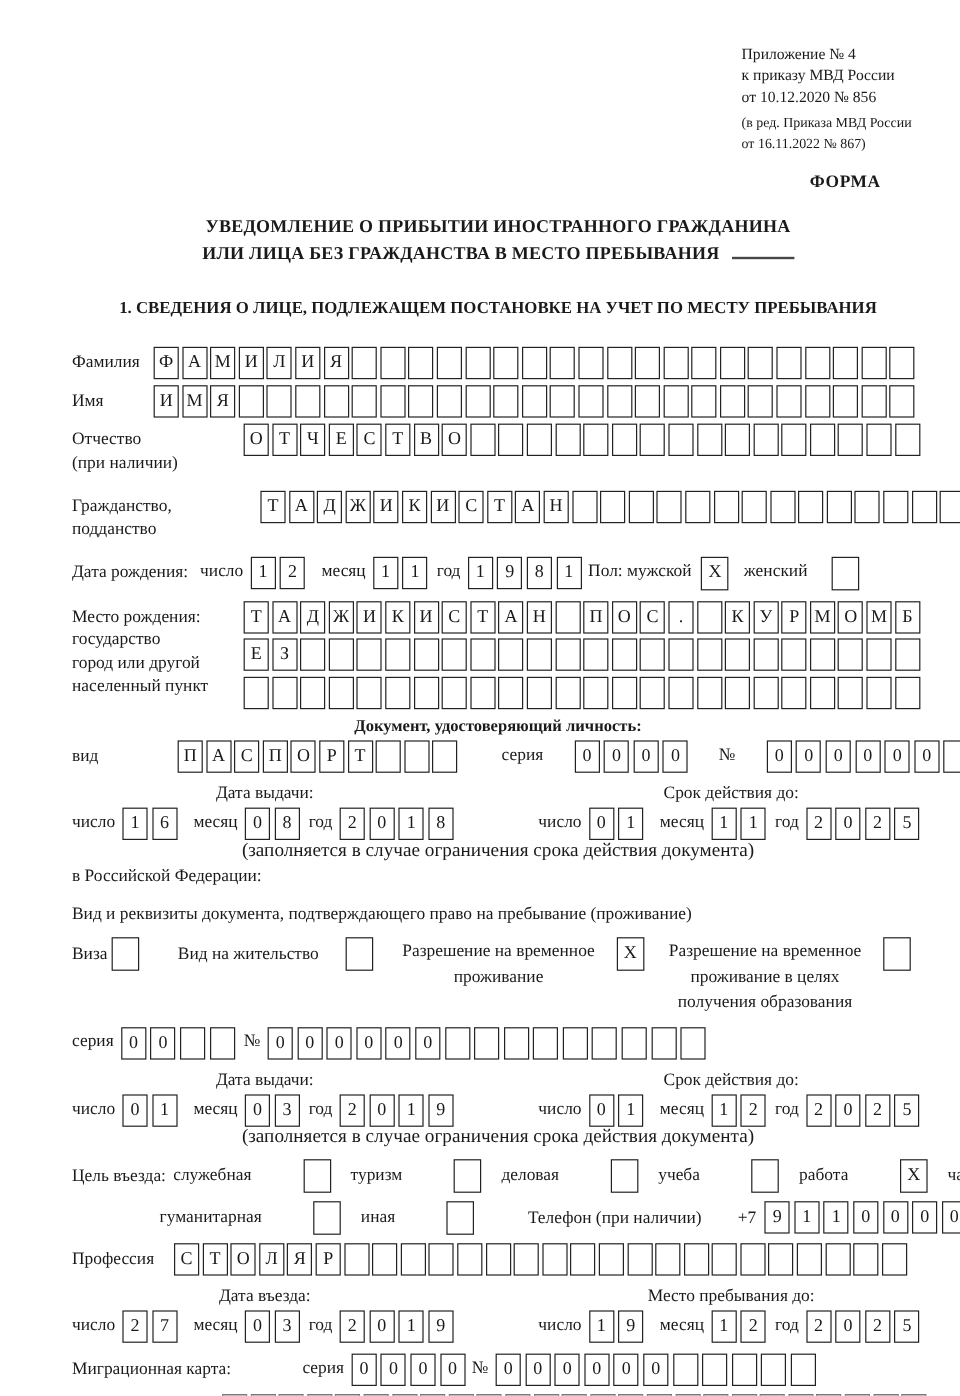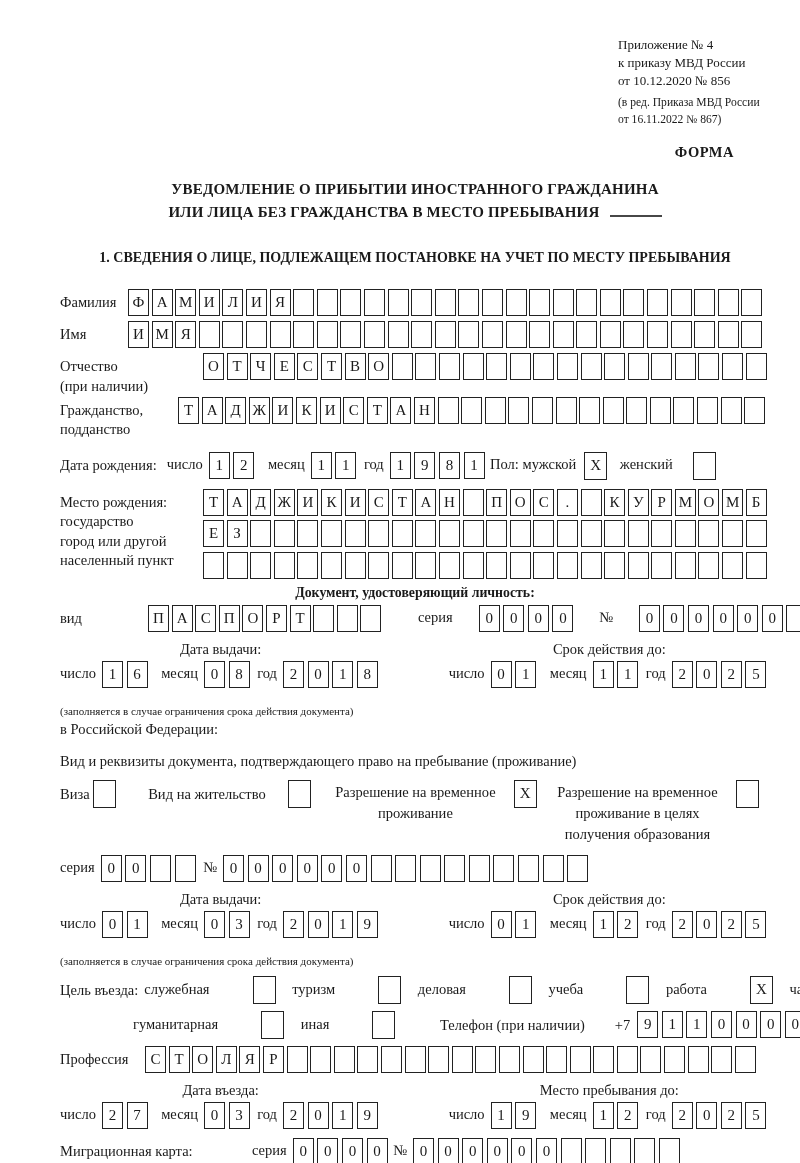--- a/index.html
+++ b/index.html
@@ -26,21 +26,21 @@
   .cb{margin:0 0 0 7px;}
   .cb .cell{width:23px;height:28px;}
   .stack .cells{margin-bottom:4.5px;}
 
   .dlbl{font-size:14.5px;padding-top:4px;margin:0 6px 0 10px;flex:0 0 auto;}
   .dlbl.first{margin-left:0;}
 
   .dblock{display:flex;margin-top:9px;justify-content:space-between;}
   .dhead{font-size:14.5px;text-align:center;margin-bottom:3px;}
   .drow{display:flex;flex-wrap:nowrap;}
-  .note{font-size:11px;text-align:left;margin-top:17px;}
+  .note{font-size:16px;text-align:center;margin-top:0;}
   .plain{font-size:14.5px;margin-top:10px;line-height:1.5;}
 
   .permits{margin-top:7px;}
   .plbl{font-size:14.5px;padding-top:6px;flex:0 0 auto;}
   .pstack{font-size:14.5px;text-align:center;line-height:1.45;padding-top:2px;flex:0 0 auto;}
   .ml30{margin-left:30px;}  .ml22{margin-left:22px;}  .ml18{margin-left:18px;}
 
   .opt{display:flex;flex:0 0 auto;margin-right:14px;gap:36px;}
   .opt .plbl{padding-top:5px;}
 
@@ -162,21 +162,21 @@
         <span class="cell"></span>
         <span class="cell"></span>
         <span class="cell"></span>
         <span class="cell"></span>
         <span class="cell"></span>
         <span class="cell"></span>
         <span class="cell"></span>
       </div>
   </div>
 
-  <div class="row" style="margin-top:0;">
+  <div class="row" style="margin-top:12px;gap:39px;">
     <div class="lbl w118">
       <div>Гражданство,</div>
       <div>подданство</div>
     </div>
     <div class="cells">
         <span class="cell">Т</span>
         <span class="cell">А</span>
         <span class="cell">Д</span>
         <span class="cell">Ж</span>
         <span class="cell">И</span>

